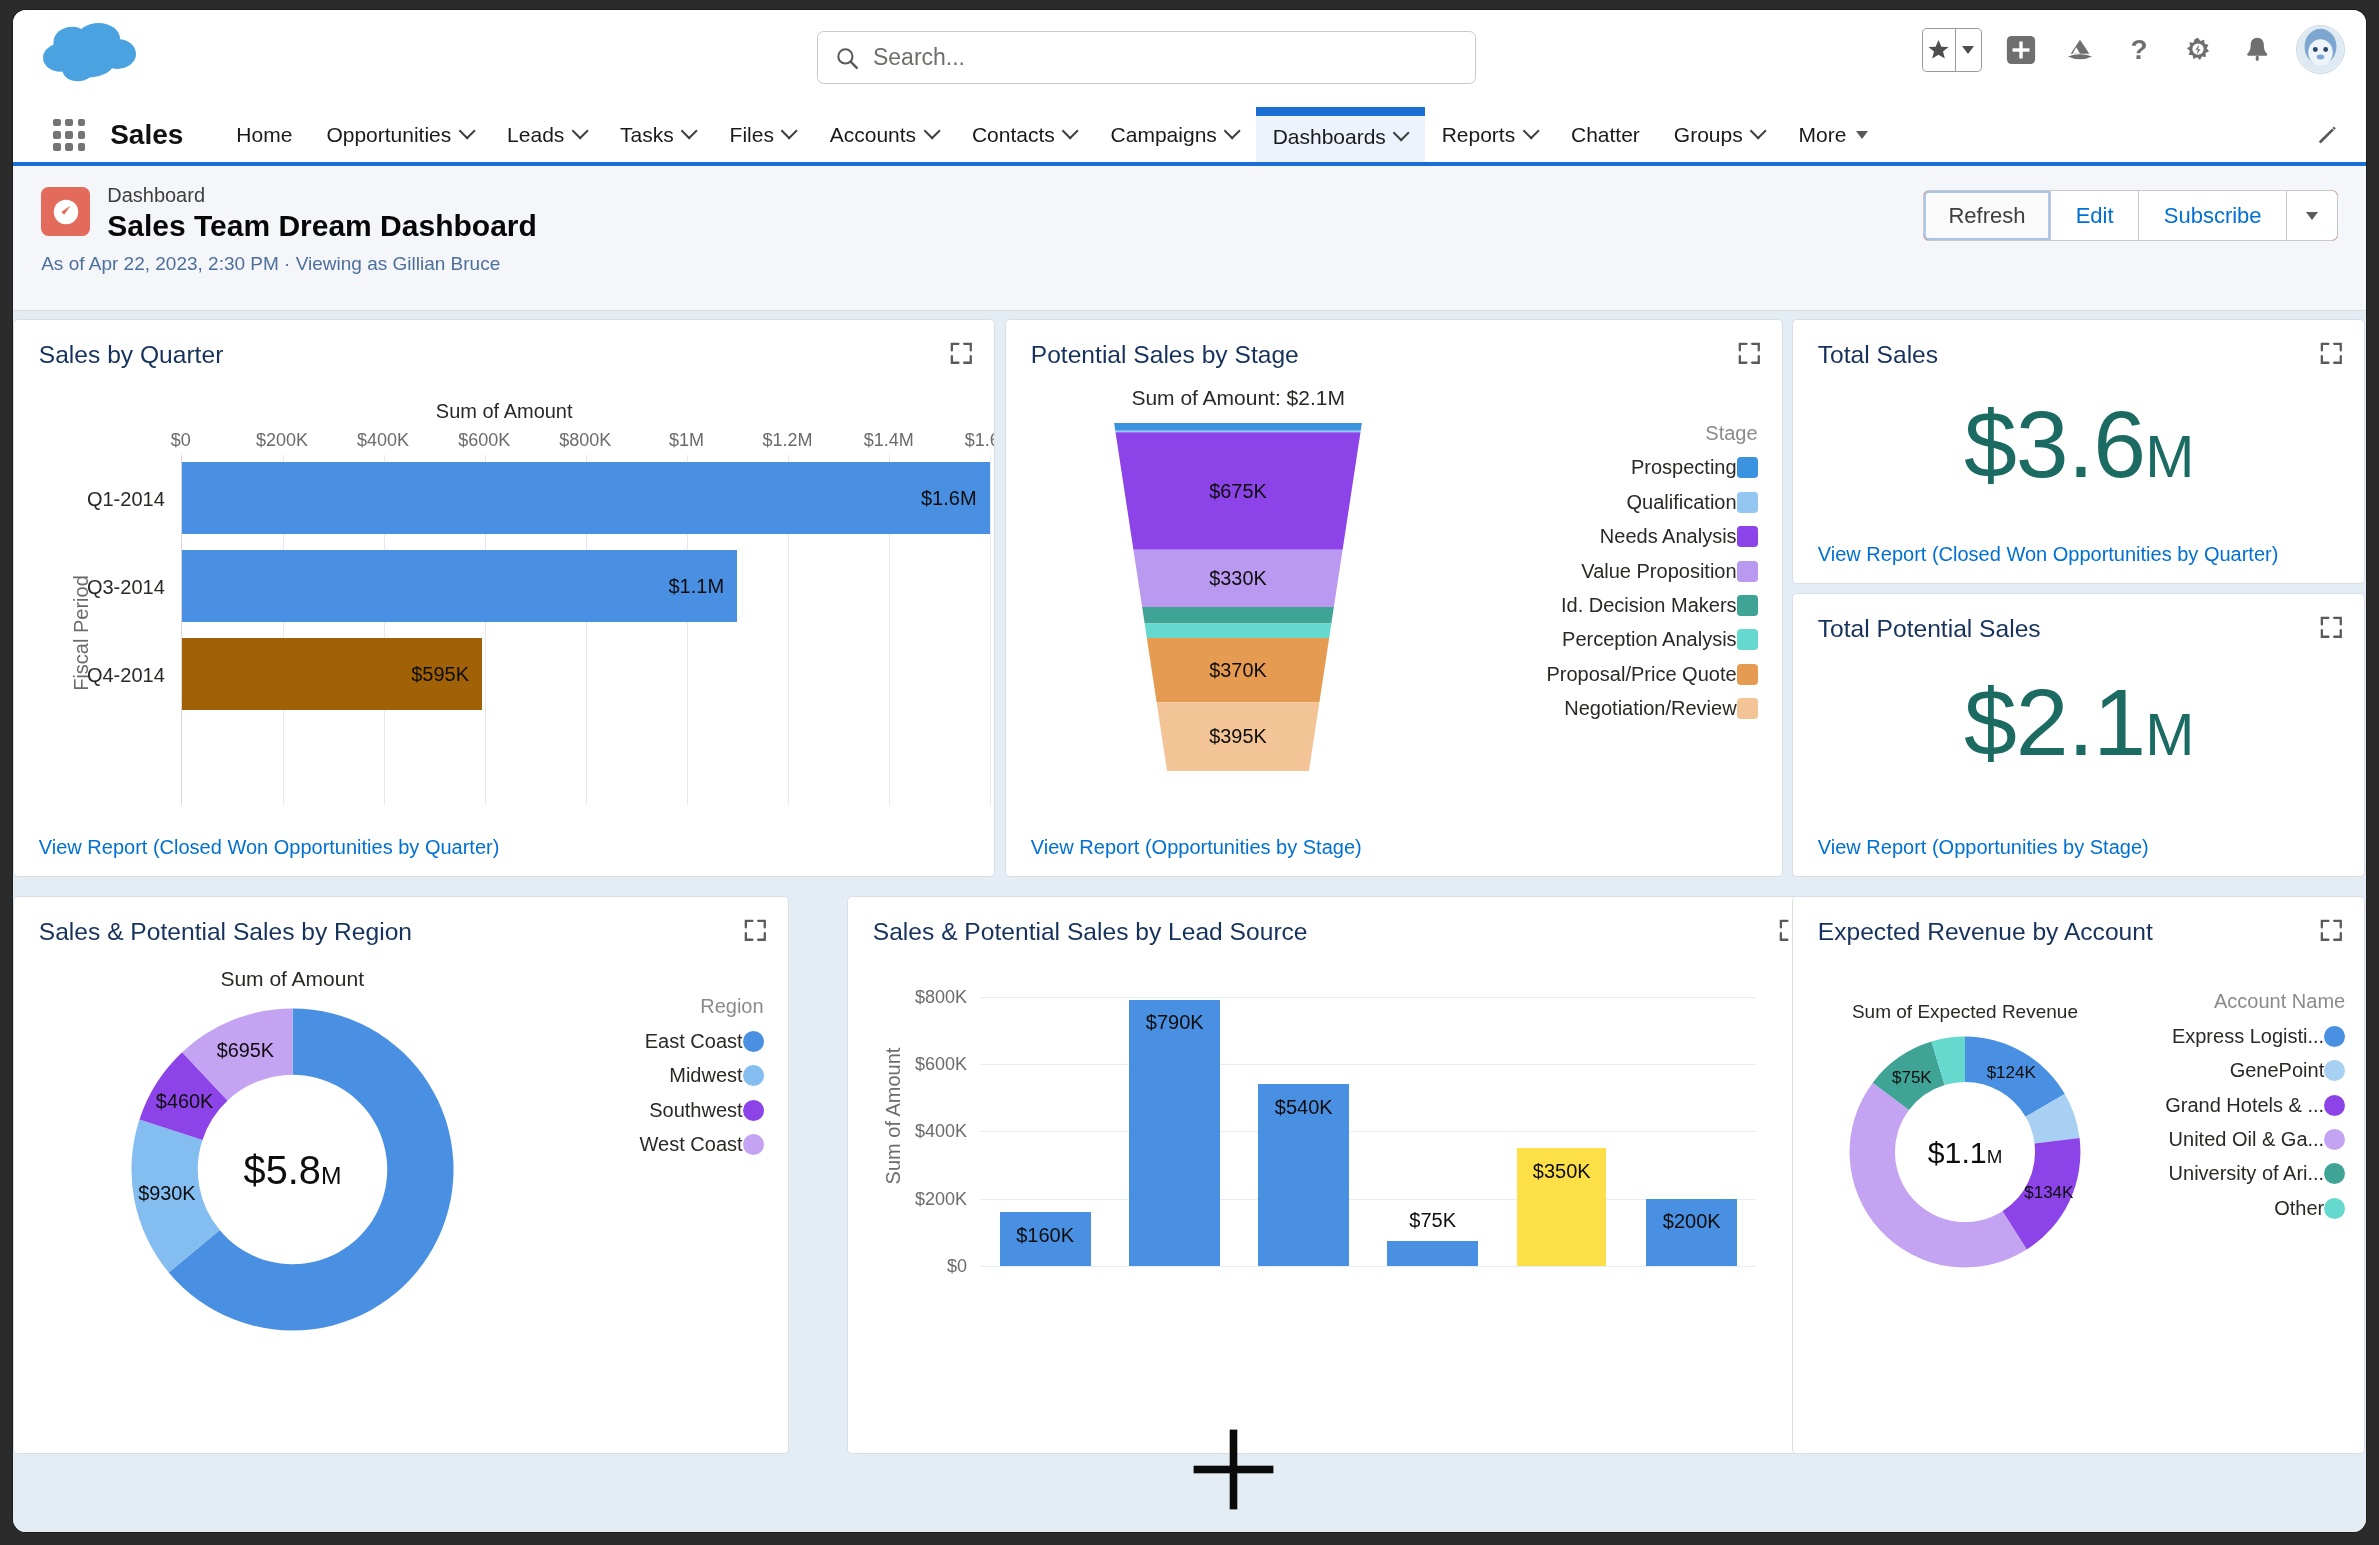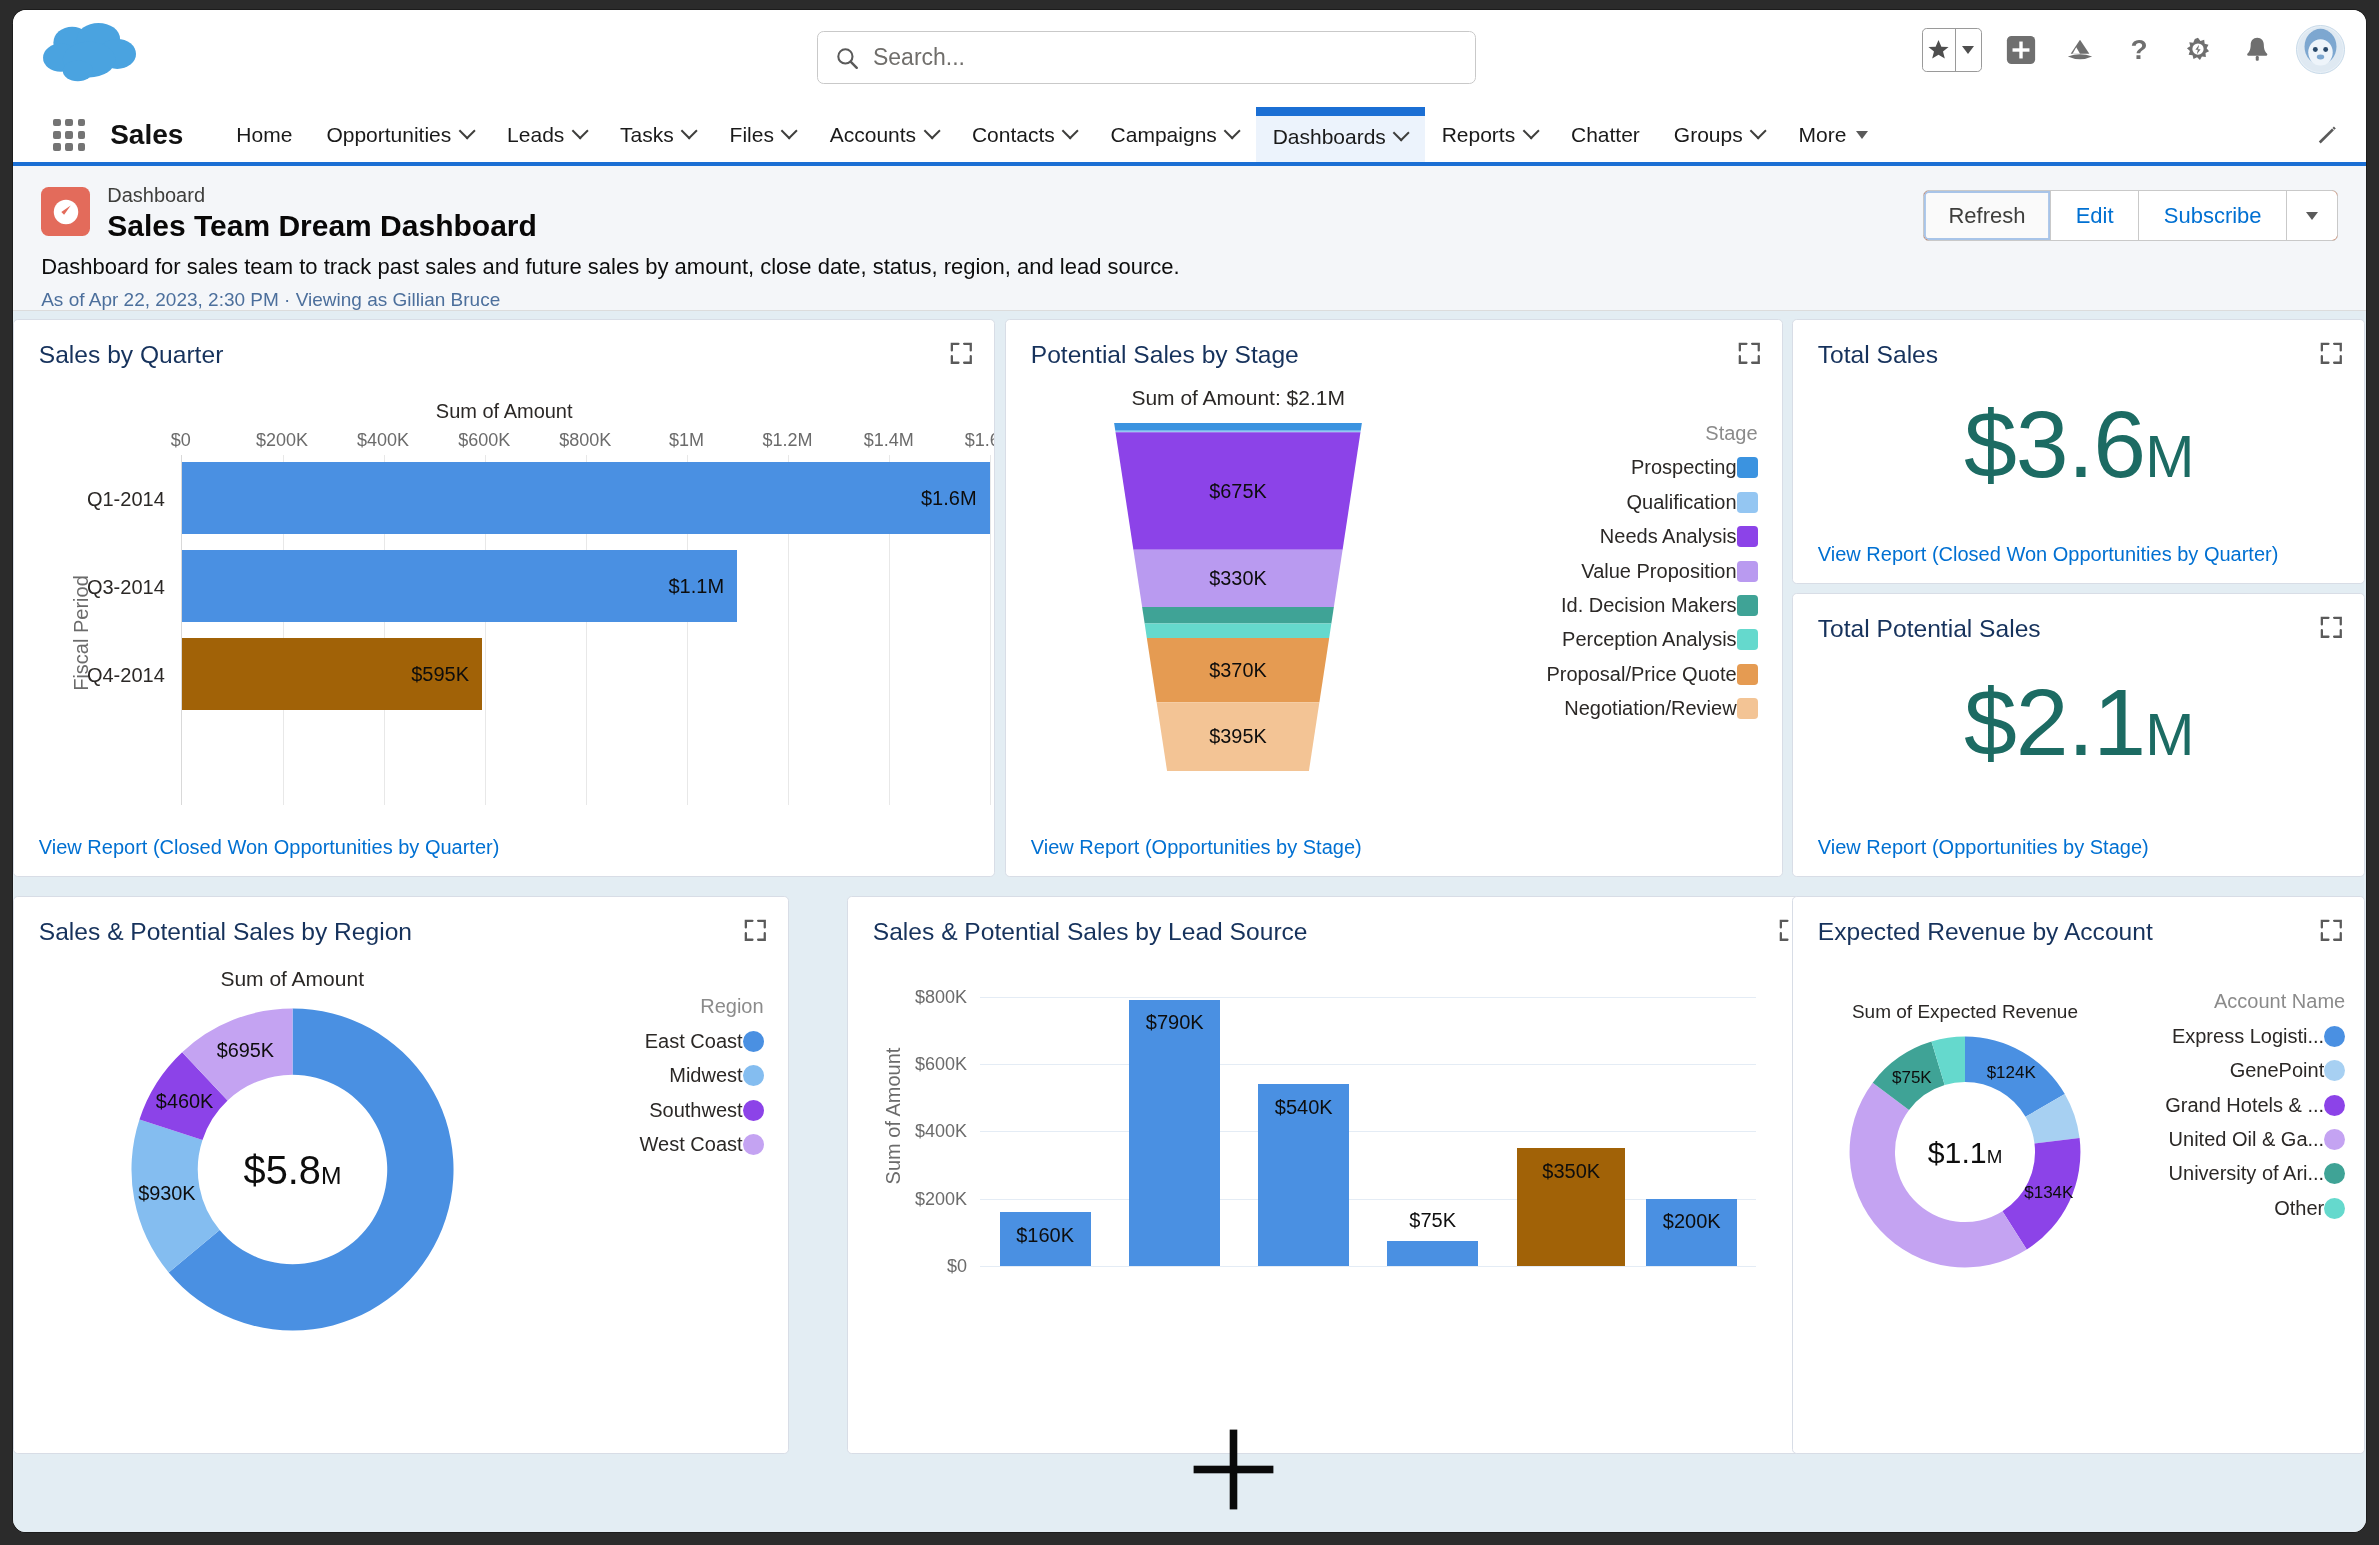--- a/index.html
+++ b/index.html
@@ -421,21 +421,20 @@
         <svg width="32" height="32" viewBox="0 0 34 34">
           <circle cx="17" cy="17" r="13" fill="#fff"></circle>
           <path d="M22 10 L15 20 L12 17 Z" fill="#e36b5b"></path>
         </svg>
       </div>
       <div>
         <div class="dash-eyebrow">Dashboard</div>
         <div class="dash-title">Sales Team Dream Dashboard</div>
       </div>
     </div>
-    <div class="dash-desc">Dashboard for sales team to track past sales and future sales by amount, close date, status, region, and lead source.</div>
     <div class="dash-meta">As of Apr 22, 2023, 2:30 PM · Viewing as Gillian Bruce</div>
 
     <div class="dash-actions">
       <button class="btn focused">Refresh</button>
       <button class="btn">Edit</button>
       <button class="btn">Subscribe</button>
       <button class="btn btn-caret">
         <span class="caret-dn"></span>
       </button>
     </div>
@@ -680,21 +679,21 @@
             </div>
             <div class="vbar" style="left: 149px; width: 91px; height: 95.1807%; background: rgb(74, 144, 226);">
               <span class="vbar-label" style="top: 11.4px; color: rgb(13, 13, 13);">$790K</span>
             </div>
             <div class="vbar" style="left: 278px; width: 91px; height: 65.0602%; background: rgb(74, 144, 226);">
               <span class="vbar-label" style="top: 11.4px; color: rgb(13, 13, 13);">$540K</span>
             </div>
             <div class="vbar" style="left: 407px; width: 91px; height: 9.03614%; background: rgb(74, 144, 226);">
               <span class="vbar-label" style="top: -32px; color: rgb(13, 13, 13);">$75K</span>
             </div>
-            <div class="vbar" style="left: 537px; width: 108px; height: 42.1687%; background: #a16207;">
+            <div class="vbar" style="left: 537px; width: 89px; height: 42.1687%; background: #fde047;">
               <span class="vbar-label" style="top: 11.4px; color: rgb(13, 13, 13);">$350K</span>
             </div>
             <div class="vbar" style="left: 666px; width: 91px; height: 24.0964%; background: rgb(74, 144, 226);">
               <span class="vbar-label" style="top: 11.4px; color: rgb(13, 13, 13);">$200K</span>
             </div>
           </div>
       </div>
     </div>
 
     <div class="card" style="position:absolute; left:1779px; top:585px; width:573px; height:558px;">

